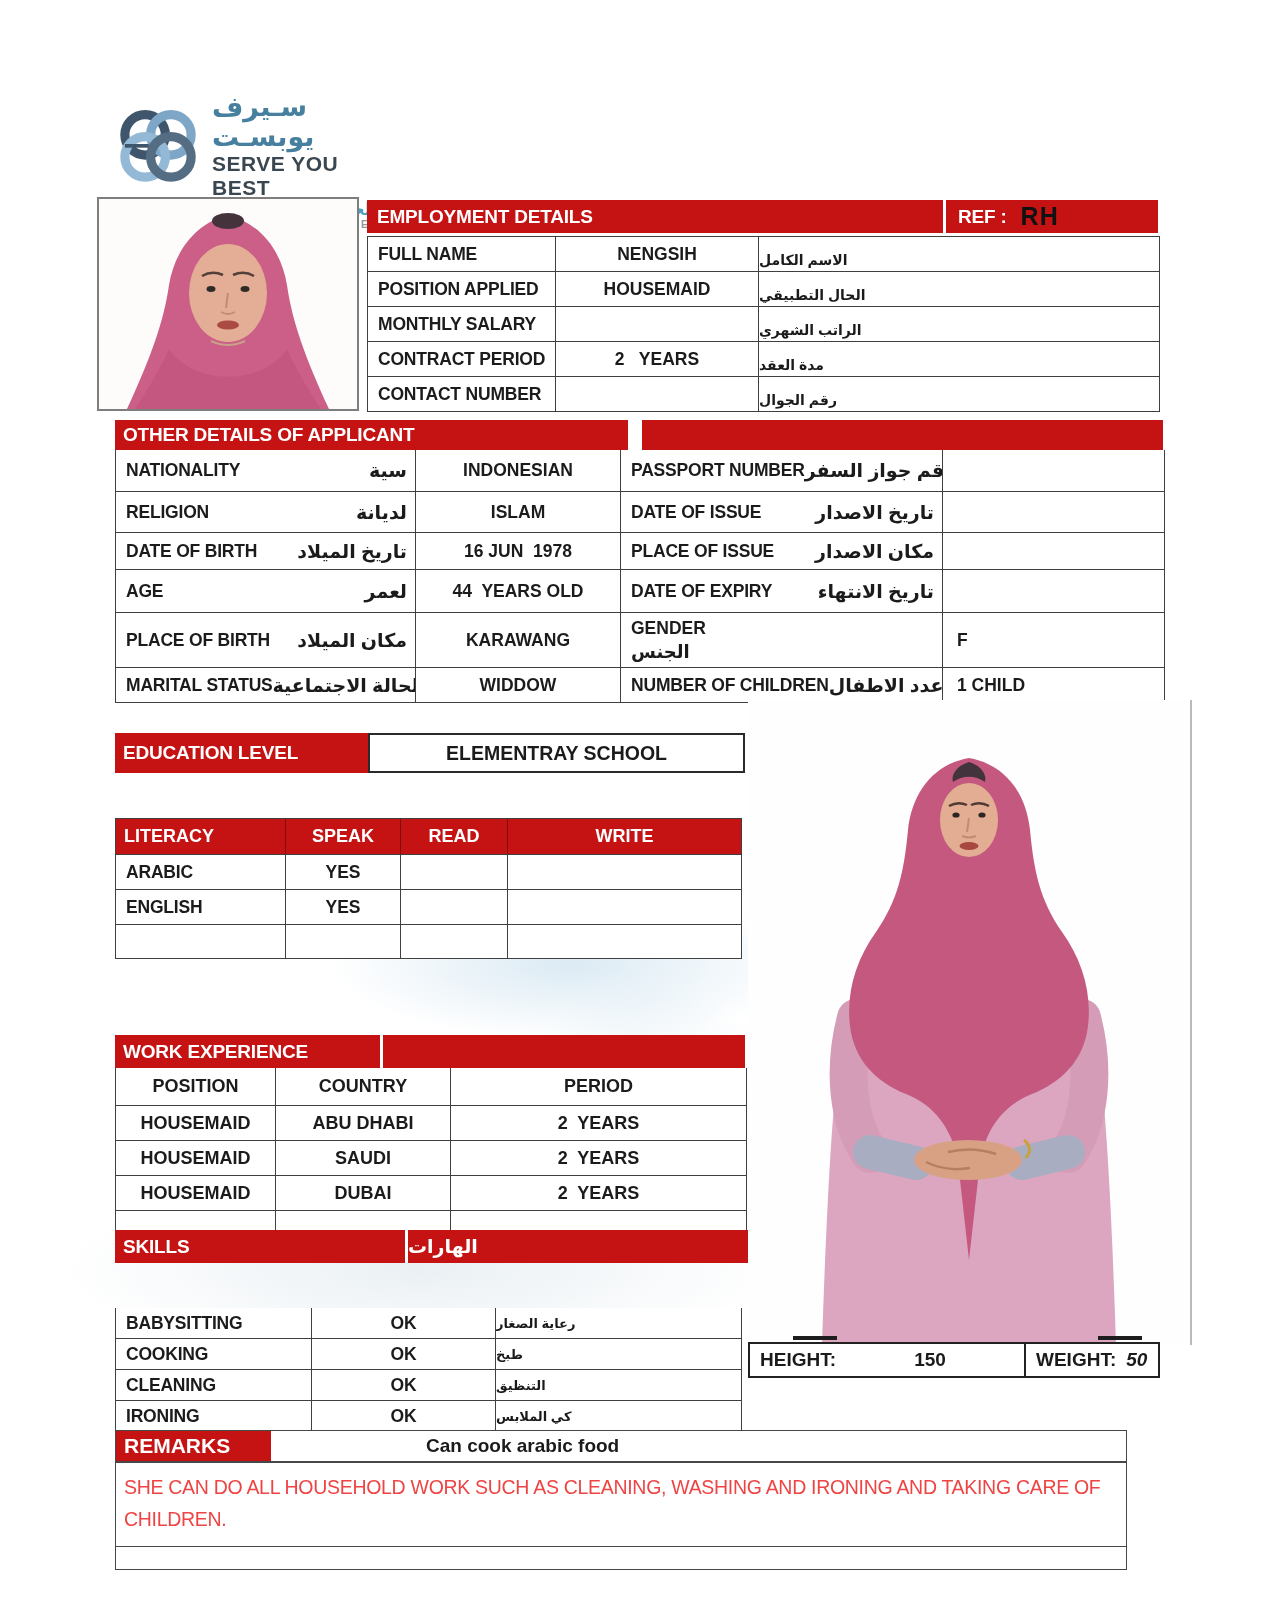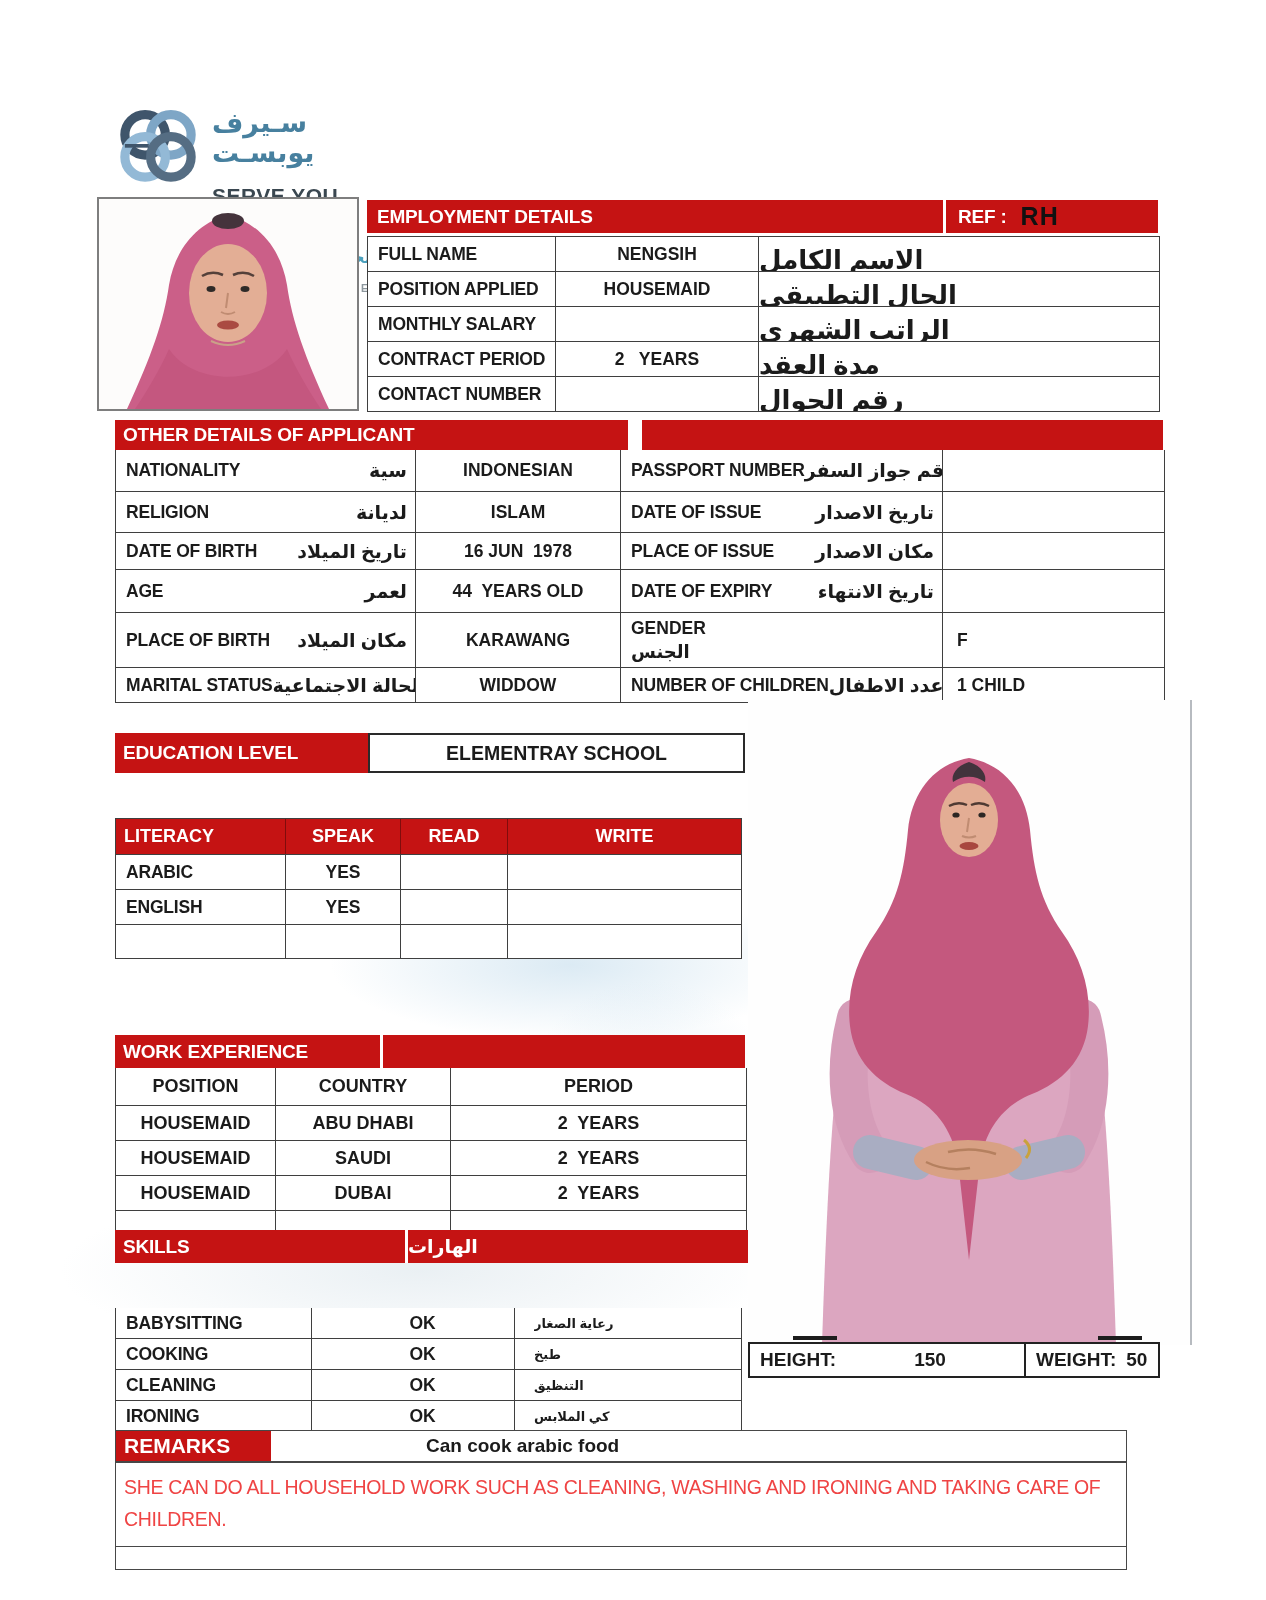--- a/index.html
+++ b/index.html
@@ -4,30 +4,30 @@
 <style>
   html,body{margin:0;padding:0;background:#ffffff;}
   .page{position:relative;width:1266px;height:1600px;background:#ffffff;overflow:hidden;
         font-family:"Liberation Sans","DejaVu Sans",sans-serif;color:#1b1b1b;}
   .abs{position:absolute;}
   .red{background:#c51313;color:#ffffff;}
   .pre{white-space:pre;}
   
   .wm{position:absolute;border-radius:50%;pointer-events:none;}
   
-  .logo-text div{line-height:1.12;margin-top:16px;}
+  .logo-text div{line-height:1.12;}
   .logo-ar-title{color:#47809f;font-size:27px;font-weight:700;}
   .logo-en-title{color:#3a4750;font-size:21px;font-weight:700;letter-spacing:.5px;}
   .logo-ar-sub{color:#4aa0bd;font-size:17px;font-weight:700;}
   .logo-en-sub{color:#8e989e;font-size:10.5px;letter-spacing:1.6px;font-weight:700;}
   .cell{box-sizing:border-box;display:flex;align-items:center;overflow:hidden;}
   .br{border-right:1.5px solid #3f3f3f;}
   .lab{padding-left:10px;font-weight:700;font-size:17.5px;letter-spacing:-0.2px;}
   .val{justify-content:center;font-weight:700;font-size:17.5px;}
-  .arc{justify-content:flex-end;padding-right:12px;font-weight:700;font-size:26px;direction:rtl;margin-top:12px;}
+  .arc{justify-content:flex-end;padding-right:12px;font-weight:700;font-size:14px;direction:rtl;margin-top:12px;}
   .dual{justify-content:space-between;padding:0 8px 0 10px;}
   .dual .en{font-weight:700;font-size:17.5px;letter-spacing:-0.2px;white-space:nowrap;}
   .dual .ar{font-weight:700;font-size:19px;direction:rtl;white-space:nowrap;}
   .stackcell{flex-direction:column;align-items:flex-start;justify-content:center;padding-left:10px;gap:2px;}
   .redhead-label{font-weight:700;font-size:19px;letter-spacing:-0.2px;}
   
   .emp-head{left:367px;top:200px;width:791px;height:33px;display:flex;}
   .emp-head-title{flex:1;display:flex;align-items:center;padding-left:10px;}
   .emp-head-ref{width:200px;border-left:3px solid #ffffff;display:flex;align-items:center;padding-left:12px;}
   .emp-body{left:367px;top:236px;width:791px;border:1.5px solid #3f3f3f;background:#fff;}
@@ -76,38 +76,38 @@
   .we-c1{width:160px;}
   .we-c2{width:175px;}
   .we-c3{flex:1;}
   .wec{justify-content:center;font-weight:700;font-size:18px;}
   
   .sk-head{left:115px;top:1230px;width:709px;height:33px;display:flex;}
   .sk-head-l{width:282px;display:flex;align-items:center;padding-left:8px;}
   .sk-head-r{flex:1;display:flex;align-items:center;justify-content:flex-end;padding-right:10px;
              font-weight:700;font-size:19px;direction:rtl;}
   .sk-body{left:115px;top:1308px;width:625px;border:1.5px solid #3f3f3f;border-top:none;background:#fff;}
-  .sk-row{display:flex;height:30px;gap:19px;}
+  .sk-row{display:flex;height:30px;}
   .sk-row:not(:last-child){border-bottom:1.5px solid #3f3f3f;}
   .sk-c1{width:196px;}
   .sk-c2{width:184px;}
   .sk-c3{flex:1;justify-content:flex-end;padding-right:10px;font-weight:700;font-size:13px;direction:rtl;}
   
   .idphoto{left:97px;top:197px;width:262px;height:214px;border:2px solid #7e7e7e;background:#fdfdfd;box-sizing:border-box;}
   .fullphoto{left:748px;top:700px;width:444px;height:645px;background:#ffffff;
              border-right:2px solid #b7bbc0;box-sizing:border-box;z-index:1;}
   .dash{position:absolute;height:4px;background:#1d1d1d;z-index:3;}
   
   .hw{left:748px;top:1342px;width:412px;height:36px;border:2px solid #222222;background:#fff;
       display:flex;box-sizing:border-box;z-index:2;}
   .hw-c1{width:276px;border-right:2px solid #222222;display:flex;align-items:center;box-sizing:border-box;}
   .hw-c2{flex:1;display:flex;align-items:center;}
   .hw-lab{padding-left:10px;font-weight:700;font-size:19px;}
   .hw-val1{flex:1;text-align:center;font-weight:700;font-size:19px;}
-  .hw-val2{margin-left:10px;font-weight:700;font-size:19px;}
+  .hw-val2{margin-left:10px;font-weight:700;font-size:19px;font-style:italic;}
   
   .rm{left:115px;top:1430px;width:1010px;border:1.5px solid #474747;background:#fff;}
   .rm-r1{display:flex;height:30px;border-bottom:2px solid #474747;}
   .rm-title{width:155px;display:flex;align-items:center;padding-left:8px;box-sizing:border-box;
             font-weight:700;font-size:21px;}
   .rm-sum{flex:1;display:flex;align-items:center;padding-left:155px;font-weight:700;font-size:19px;}
   .rm-detail{min-height:84px;box-sizing:border-box;padding:8px 10px 4px 8px;font-weight:500;
              font-size:19.5px;line-height:1.65;letter-spacing:-0.3px;color:#ef4444;border-bottom:1.5px solid #474747;}
   .rm-empty{height:22px;}
 </style>

